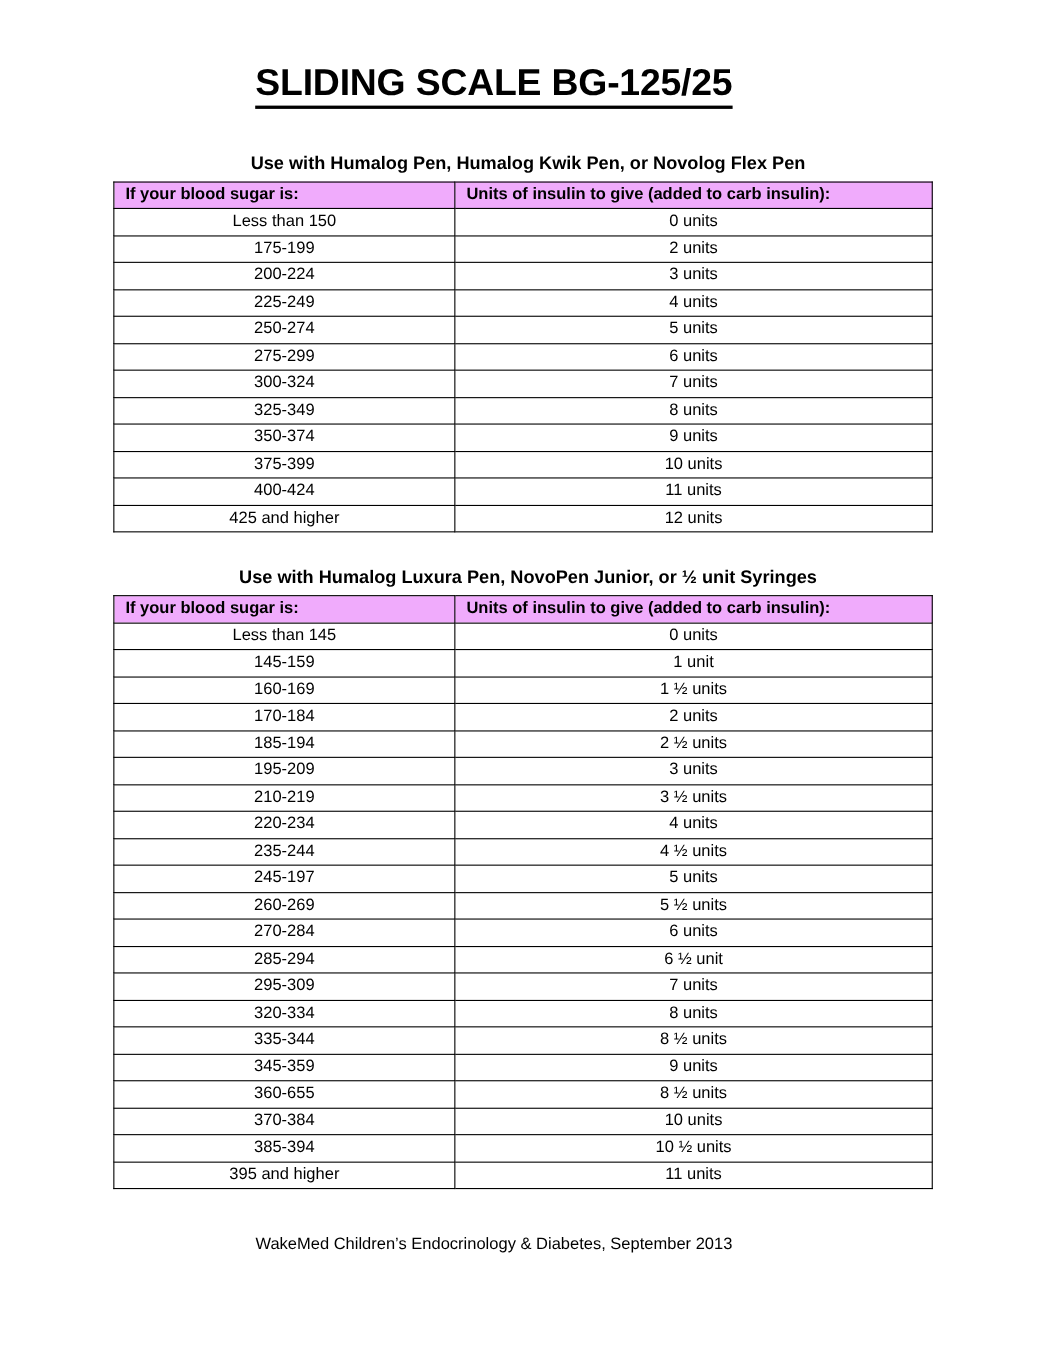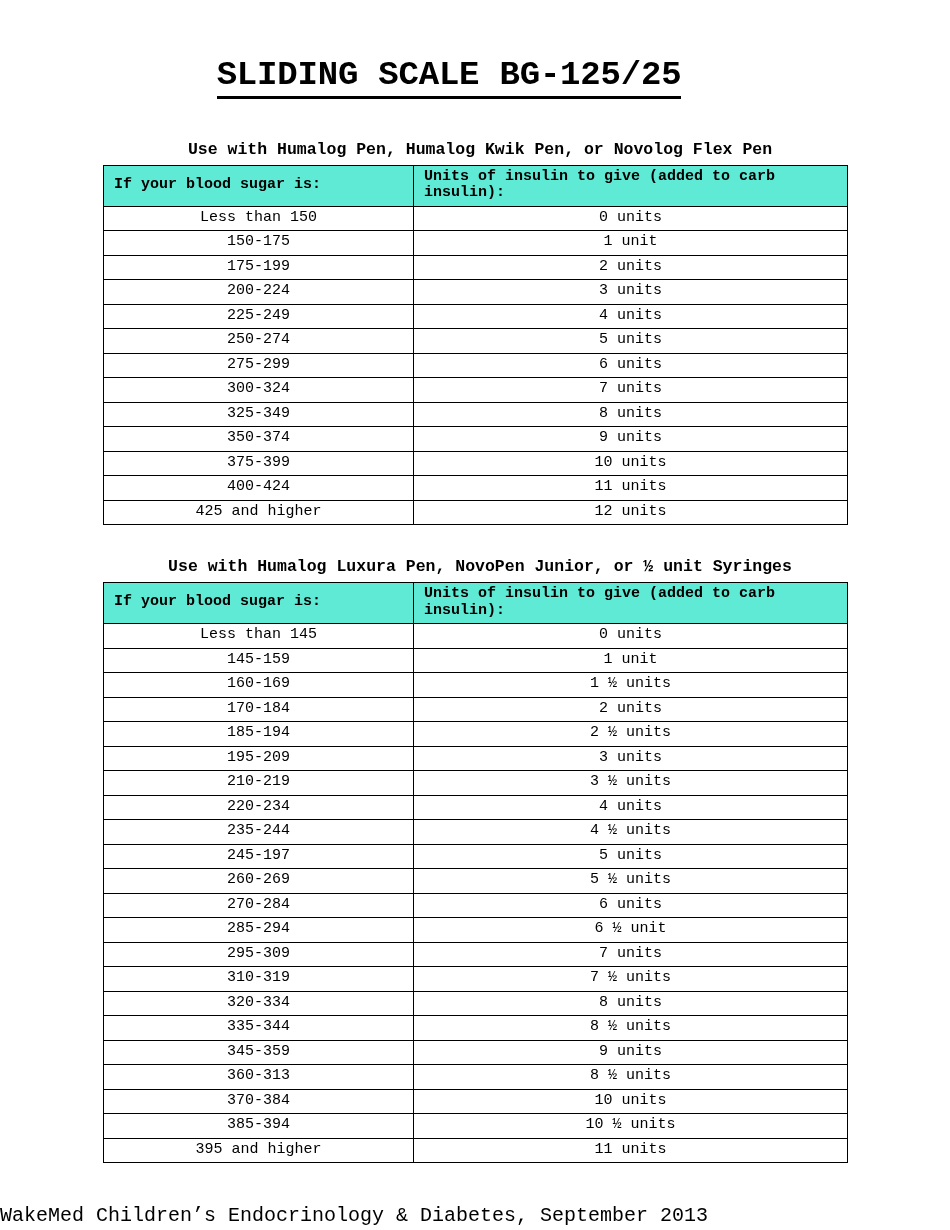--- a/index.html
+++ b/index.html
@@ -12,21 +12,20 @@
     background: #ffffff;
     font-family: "Liberation Sans", sans-serif;
     color: #000000;
     overflow: hidden;
   }
   .page {
     position: relative;
     width: 898px;
     height: 1230px;
     box-sizing: border-box;
-    font-family: Liberation Mono, monospace;
   }
   .doc-title {
     text-align: center;
     font-size: 34px;
     font-weight: bold;
     letter-spacing: -0.2px;
     margin: 0;
     padding-top: 56px;
     line-height: 1.15;
   }
@@ -58,34 +57,34 @@
   table.scale-table col.c2 { width: 434px; }
   table.scale-table th,
   table.scale-table td {
     border: 1px solid #000;
     font-size: 15px;
     line-height: 1.1;
     padding: 3px 0 4px 0;
     height: 15px;
   }
   table.scale-table thead th {
-    background: #5eead4;
+    background: #f0abfc;
     font-weight: bold;
     text-align: left;
     padding-left: 10px;
     font-size: 15px;
   }
   table.scale-table tbody td {
     text-align: center;
     font-weight: normal;
   }
   .t2 th, .t2 td { padding: 2px 0 3px 0; }
   .footer-note {
-    text-align: left;
-    font-size: 20px;
+    text-align: center;
+    font-size: 15px;
     margin: 0;
     padding-top: 41px;
   }
 </style>
 </head>
 <body>
 
 <div class="page">
 
   <h1 class="doc-title"><span>SLIDING SCALE BG-125/25</span></h1>
@@ -102,24 +101,20 @@
           <th>If your blood sugar is:</th>
           <th>Units of insulin to give (added to carb insulin):</th>
         </tr>
       </thead>
       <tbody>
           <tr>
             <td>Less than 150</td>
             <td>0 units</td>
           </tr>
           <tr>
-            <td>150-175</td>
-            <td>1 unit</td>
-          </tr>
-          <tr>
             <td>175-199</td>
             <td>2 units</td>
           </tr>
           <tr>
             <td>200-224</td>
             <td>3 units</td>
           </tr>
           <tr>
             <td>225-249</td>
             <td>4 units</td>
@@ -224,37 +219,33 @@
           </tr>
           <tr>
             <td>285-294</td>
             <td>6 ½ unit</td>
           </tr>
           <tr>
             <td>295-309</td>
             <td>7 units</td>
           </tr>
           <tr>
-            <td>310-319</td>
-            <td>7 ½ units</td>
-          </tr>
-          <tr>
             <td>320-334</td>
             <td>8 units</td>
           </tr>
           <tr>
             <td>335-344</td>
             <td>8 ½ units</td>
           </tr>
           <tr>
             <td>345-359</td>
             <td>9 units</td>
           </tr>
           <tr>
-            <td>360-313</td>
+            <td>360-655</td>
             <td>8 ½ units</td>
           </tr>
           <tr>
             <td>370-384</td>
             <td>10 units</td>
           </tr>
           <tr>
             <td>385-394</td>
             <td>10 ½ units</td>
           </tr>

